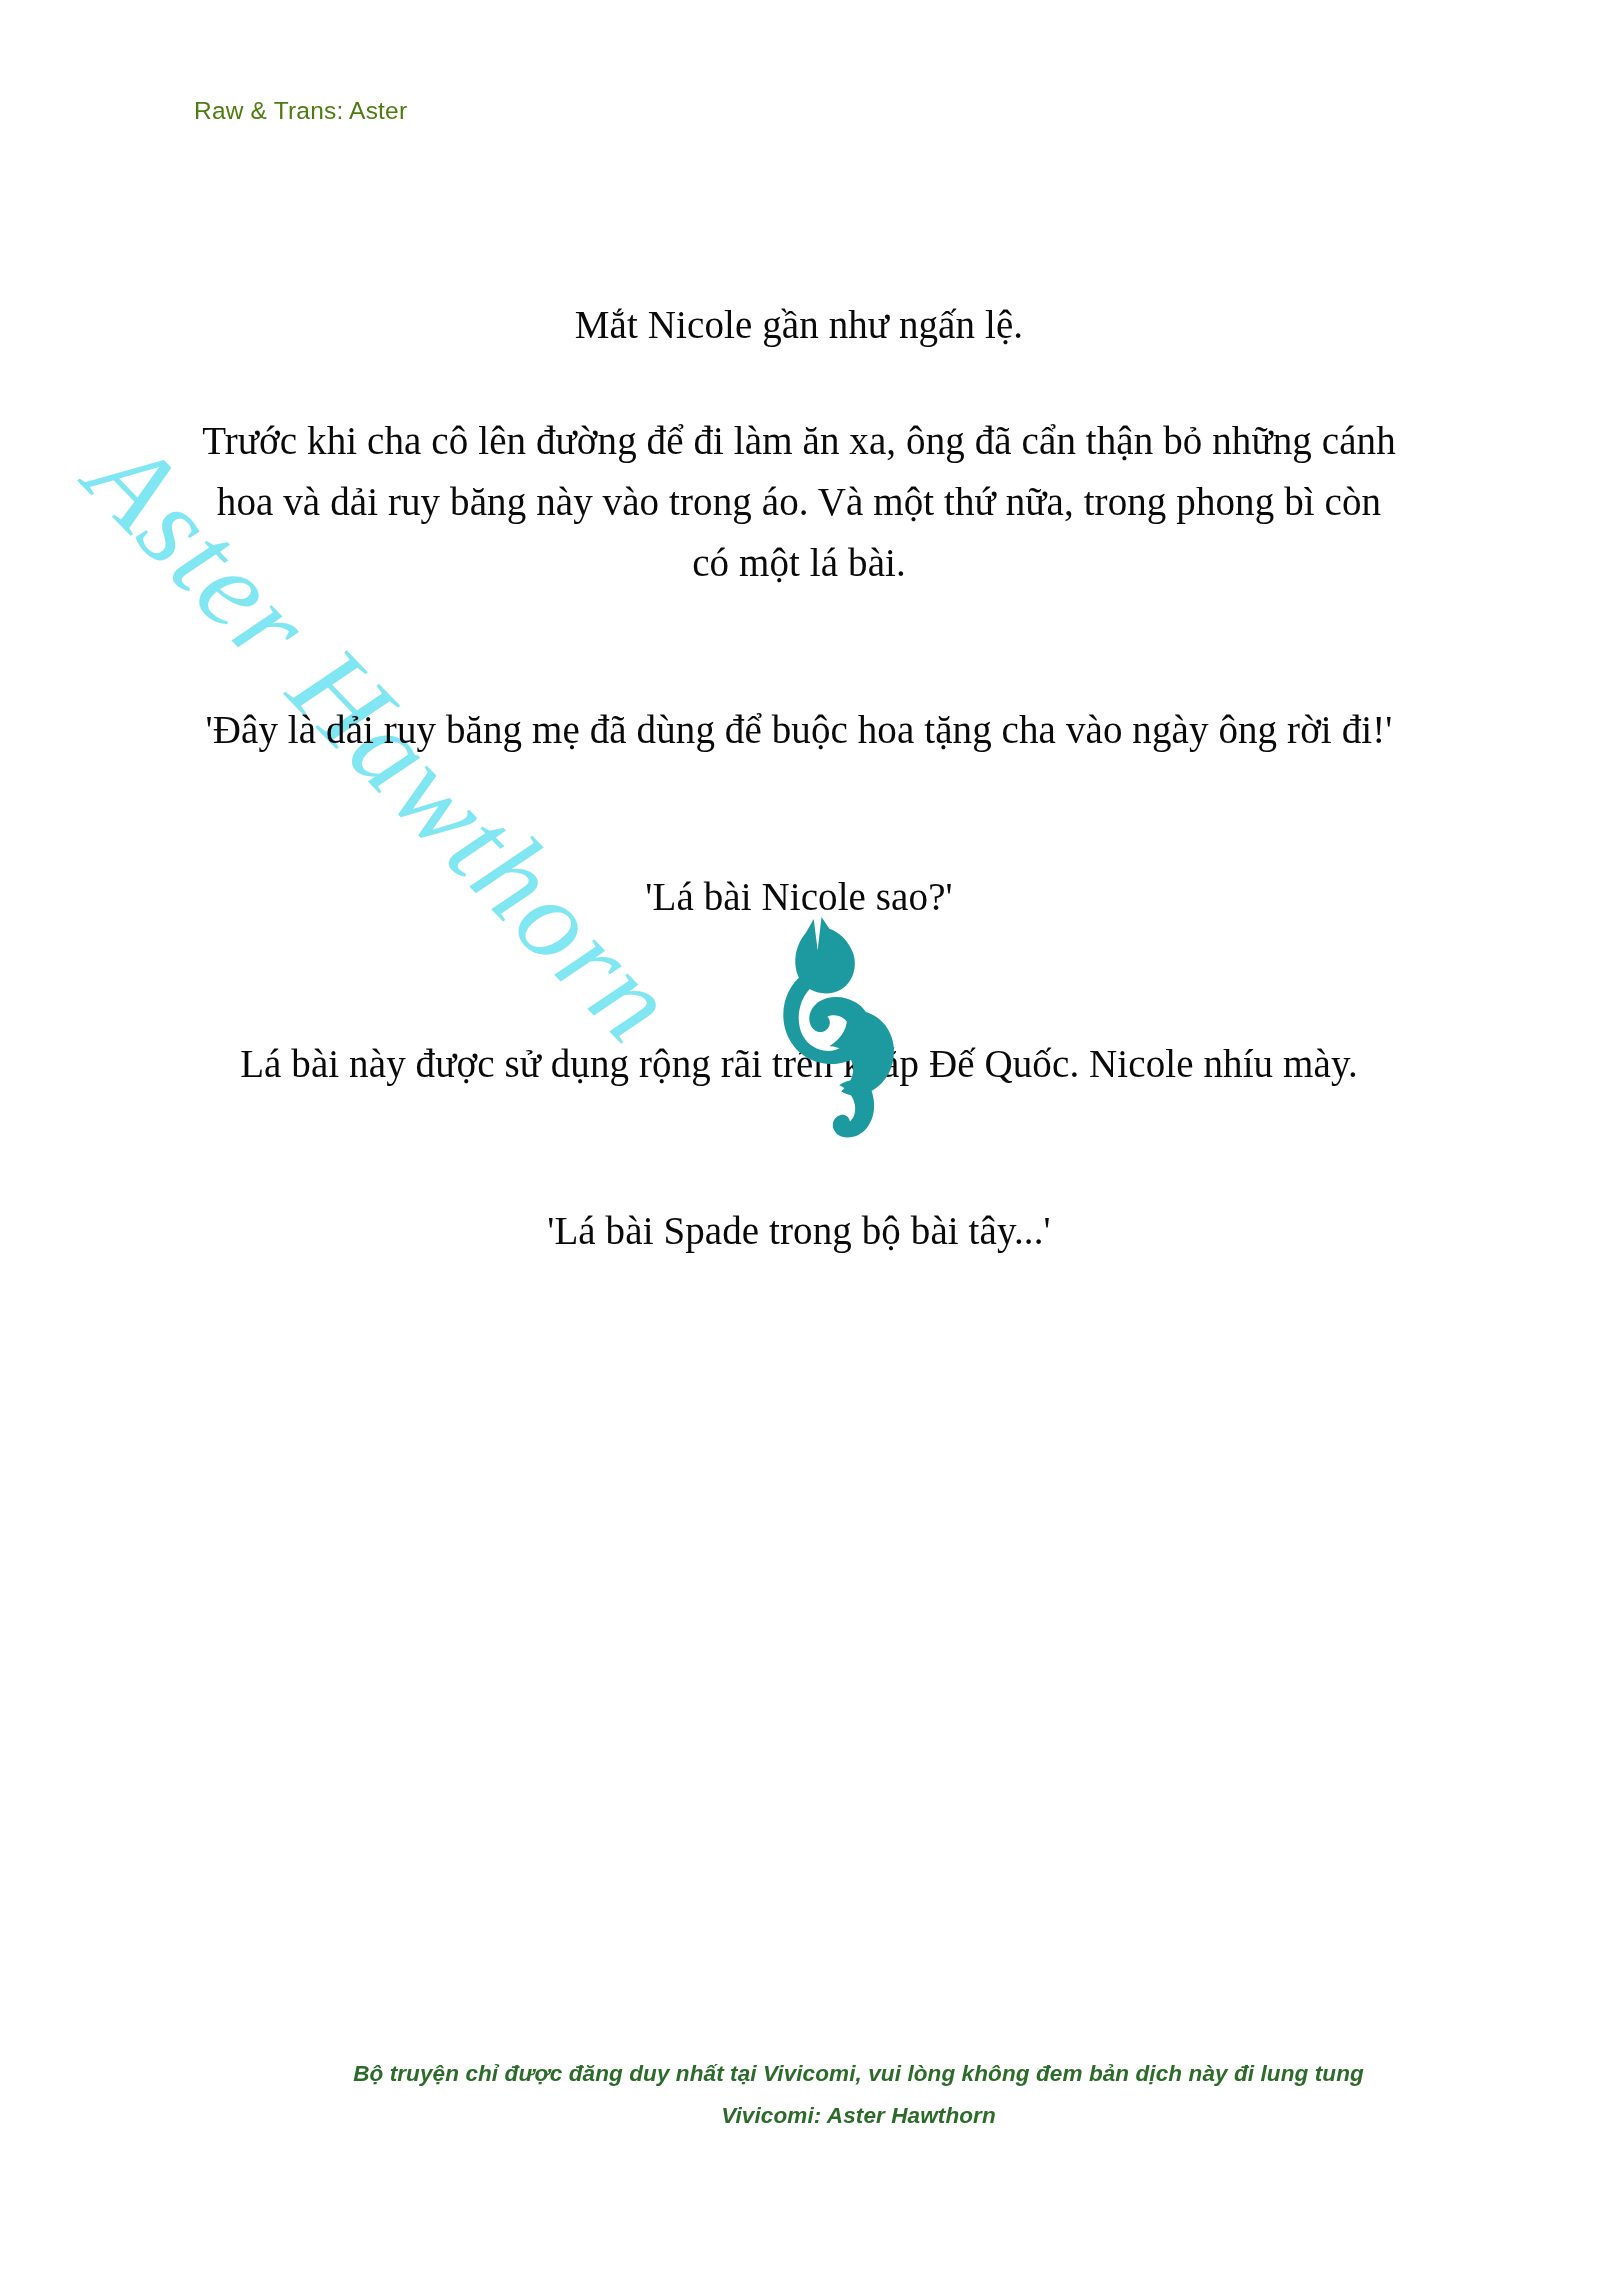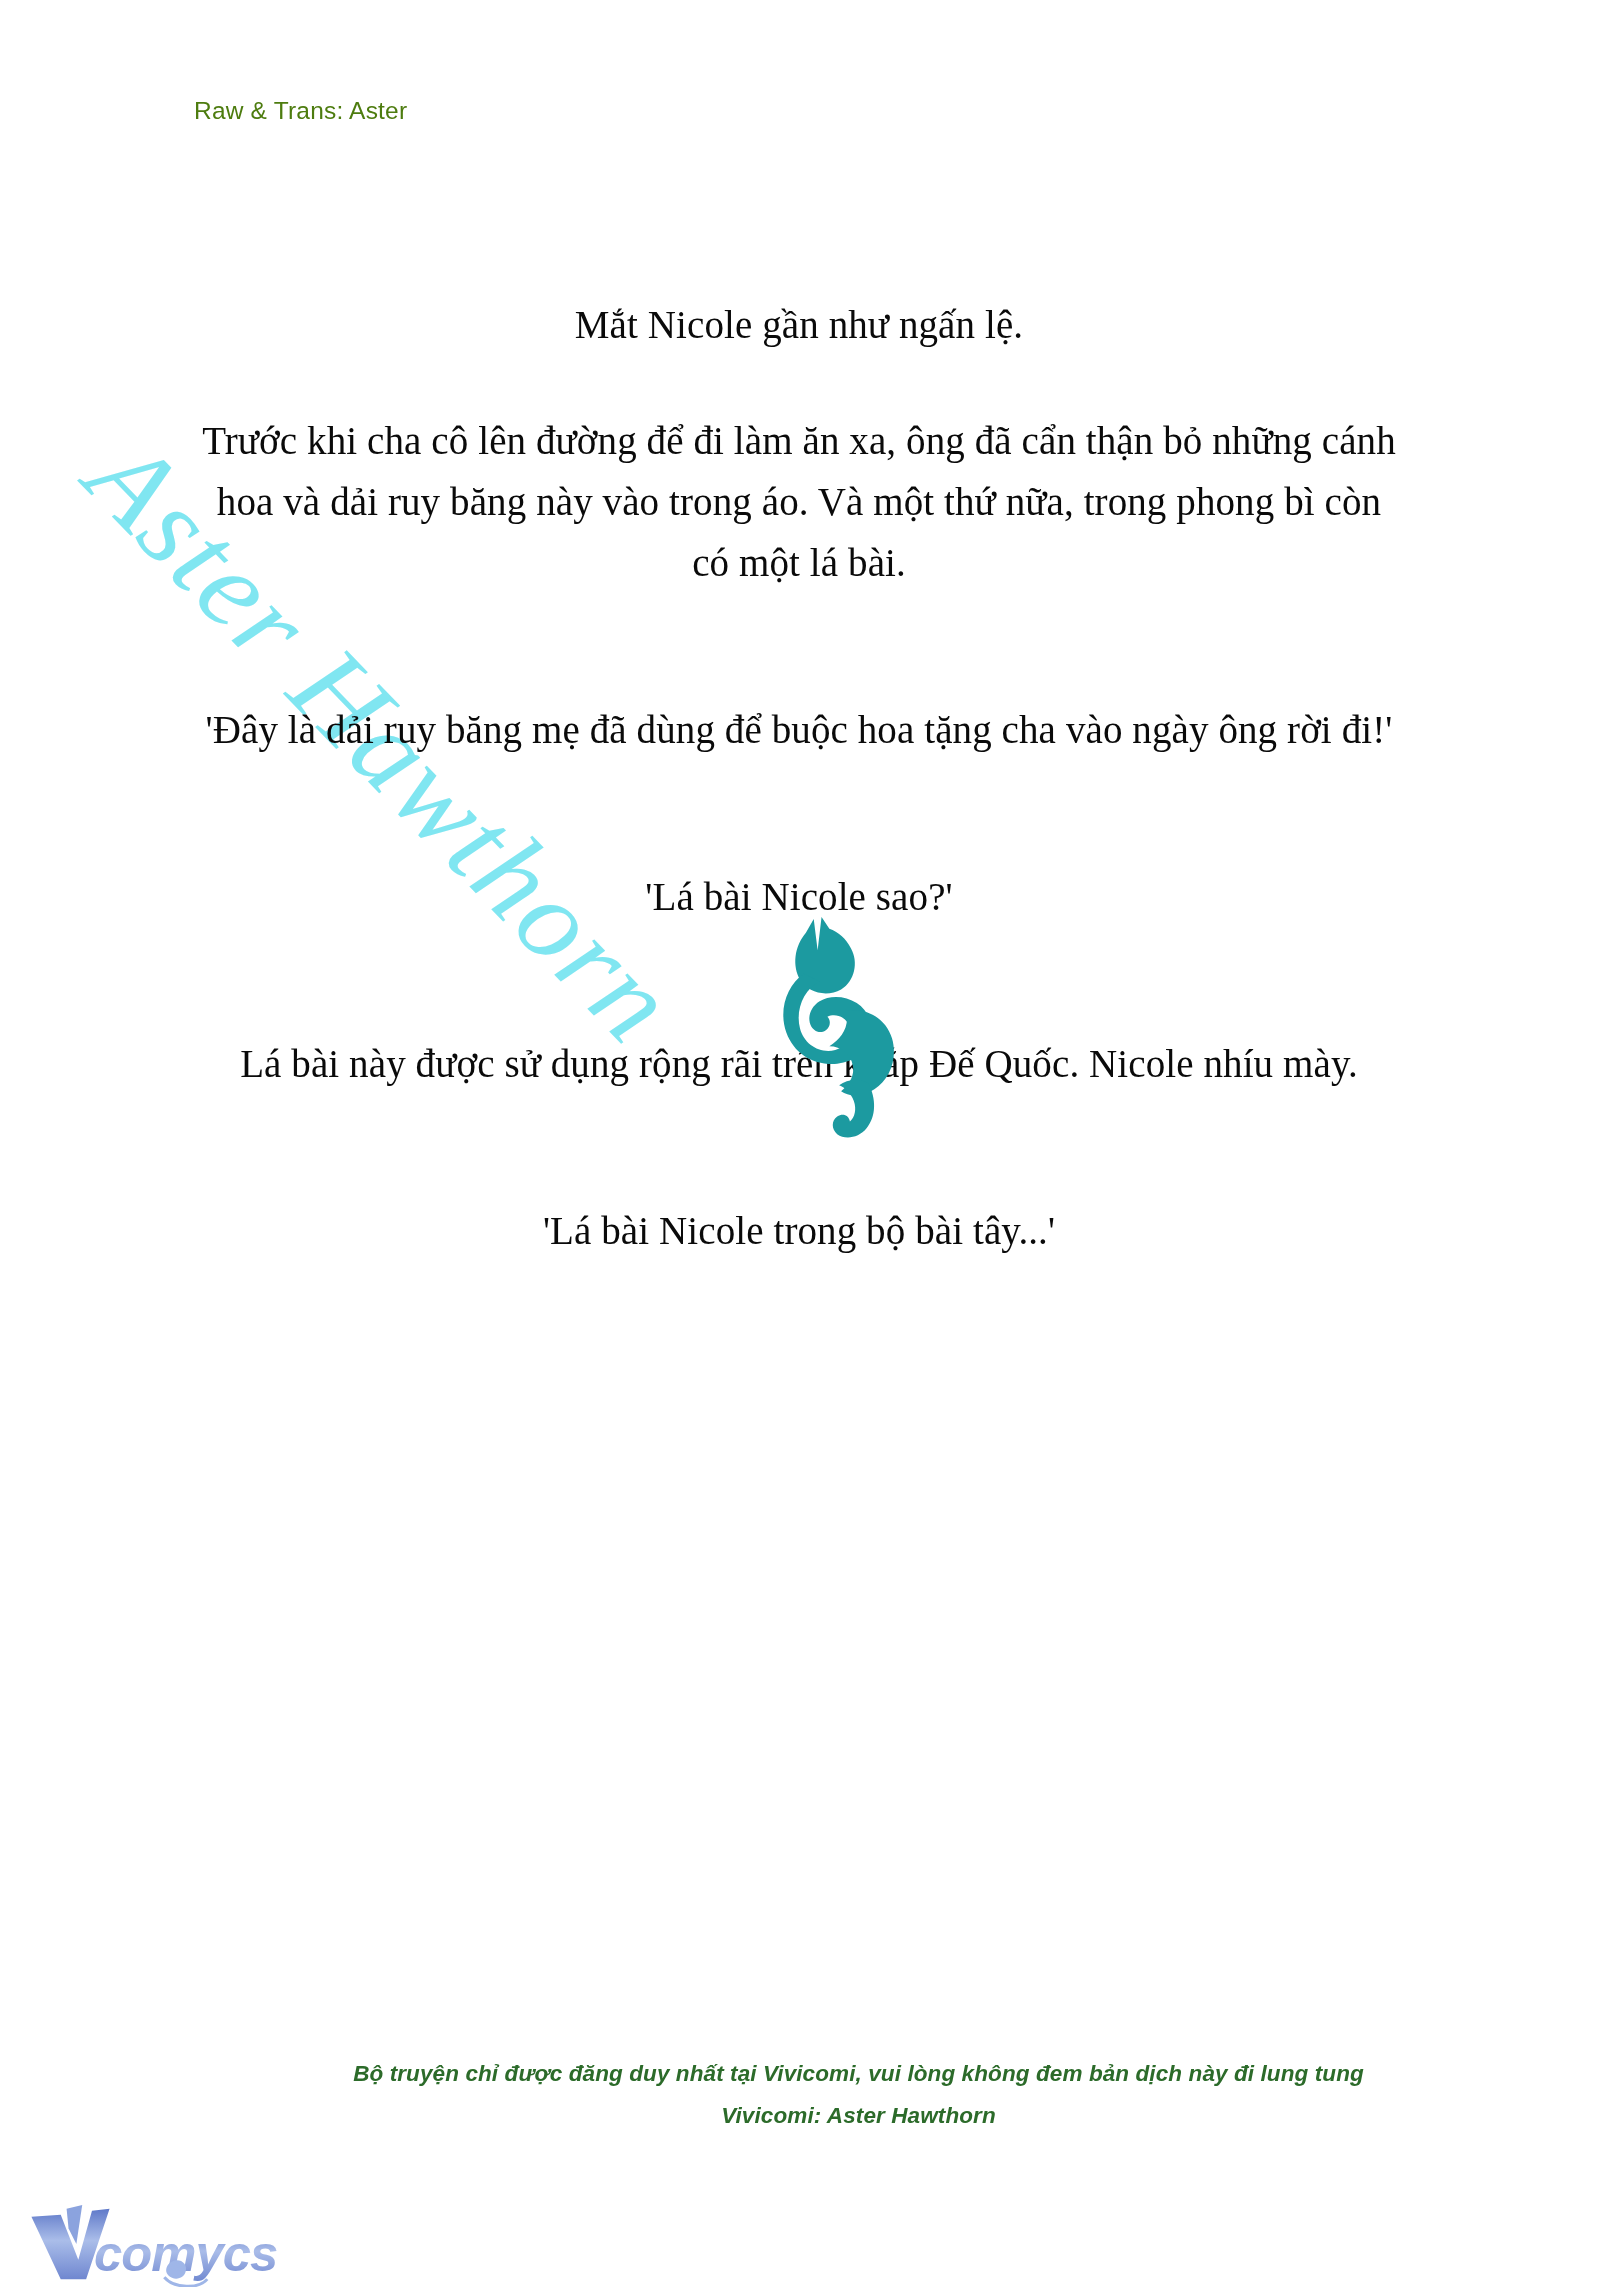--- a/index.html
+++ b/index.html
@@ -128,21 +128,21 @@
   <div class="header">Raw &amp; Trans: Aster</div>
 
   <div class="watermark-text">Aster Hawthorn</div>
 
   <div class="content">
     <p class="para">Mắt Nicole gần như ngấn lệ.</p>
     <p class="para gap-lg">Trước khi cha cô lên đường để đi làm ăn xa, ông đã cẩn thận bỏ những cánh hoa và dải ruy băng này vào trong áo. Và một thứ nữa, trong phong bì còn có một lá bài.</p>
     <p class="para gap-lg">'Đây là dải ruy băng mẹ đã dùng để buộc hoa tặng cha vào ngày ông rời đi!'</p>
     <p class="para gap-lg">'Lá bài Nicole sao?'</p>
     <p class="para gap-lg">Lá bài này được sử dụng rộng rãi trên khắp Đế Quốc. Nicole nhíu mày.</p>
-    <p class="para">'Lá bài Nicole trong bộ bài tây...'</p>
+    <p class="para">'Lá bài Spade trong bộ bài tây...'</p>
   </div>
 
   <div class="cat-watermark">
     <svg viewBox="0 0 190 230" xmlns="http://www.w3.org/2000/svg">
       <g fill="#1c9aa0">
 
         <path d="M78 12 L70 0 L66 34 L62 2 L54 16 C42 30 40 50 48 64
                  C56 78 76 82 90 74 C104 66 108 46 100 32 C95 22 87 15 78 12 Z"></path>
 
         <path d="M52 58 C34 70 26 96 34 118 C42 140 62 152 86 150
@@ -162,37 +162,15 @@
                  C96 166 108 164 118 170 Z"></path>
       </g>
     </svg>
   </div>
 
   <div class="footer">
     <div class="footer-line">Bộ truyện chỉ được đăng duy nhất tại Vivicomi, vui lòng không đem bản dịch này đi lung tung</div>
     <div class="footer-line">Vivicomi: Aster Hawthorn</div>
   </div>
 
-  <div class="logo">
-    <svg viewBox="0 0 260 86" xmlns="http://www.w3.org/2000/svg">
-      <defs>
-        <linearGradient id="lg" x1="0" y1="0" x2="0" y2="1">
-          <stop offset="0%" stop-color="#5f79c9"></stop>
-          <stop offset="45%" stop-color="#aabde9"></stop>
-          <stop offset="100%" stop-color="#6f87d0"></stop>
-        </linearGradient>
-      </defs>
-
-      <path d="M4 14 L34 12 L52 58 L66 8 L84 6 L60 78 L34 78 Z" fill="url(#lg)"></path>
-      <path d="M40 6 L56 2 L50 42 L42 26 Z" fill="#8ba3de"></path>
-
-      <g fill="url(#lg)" font-family="'Liberation Sans', sans-serif" font-size="52" font-weight="bold" font-style="italic">
-        <text x="68" y="70" letter-spacing="-1">comycs</text>
-      </g>
-
-      <path d="M148 60 C156 56 164 62 162 70 C160 78 150 80 144 74
-               C140 70 142 63 148 60 Z" fill="#9fb6e8"></path>
-      <path d="M140 76 C150 88 176 88 184 78" stroke="#9fb6e8" stroke-width="3" fill="none"></path>
-    </svg>
-  </div>
 
 </div>
 
 
 </body></html>

